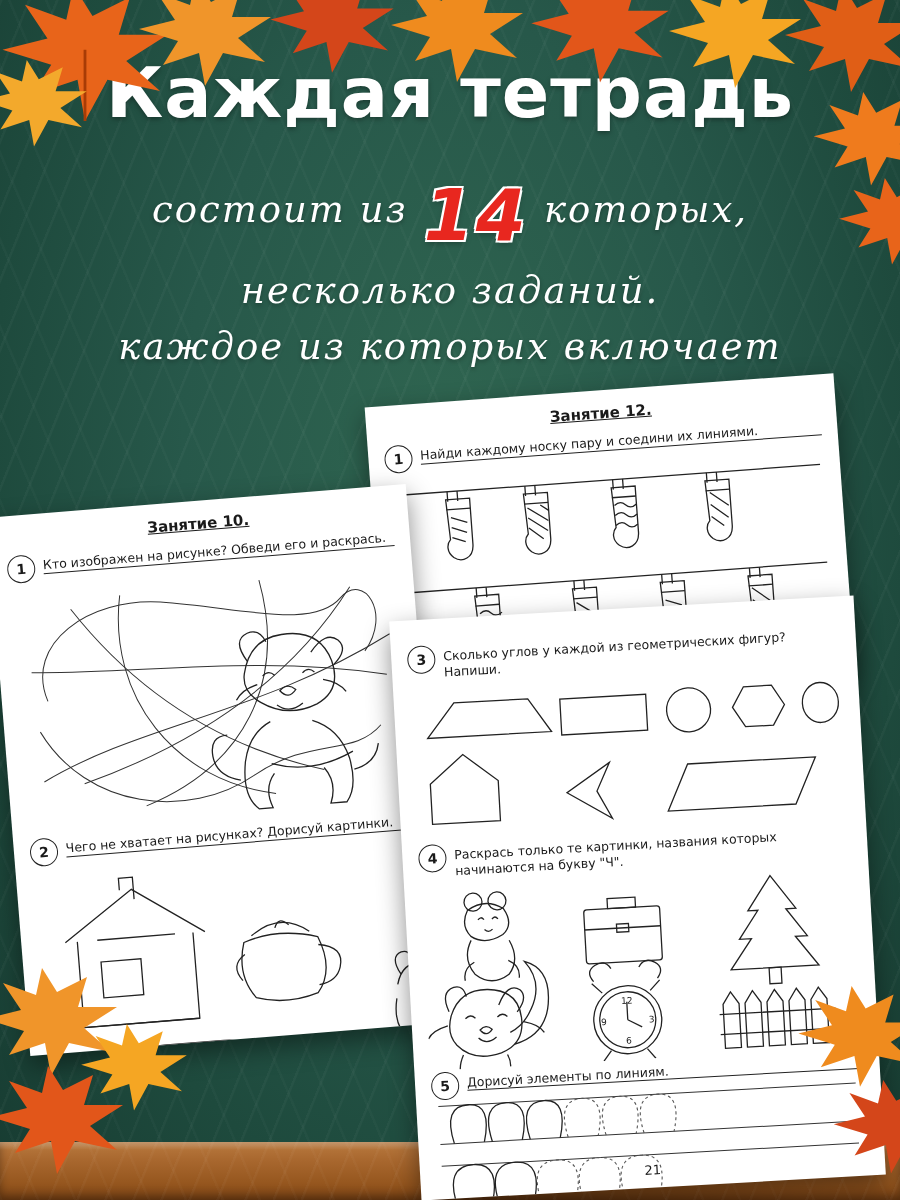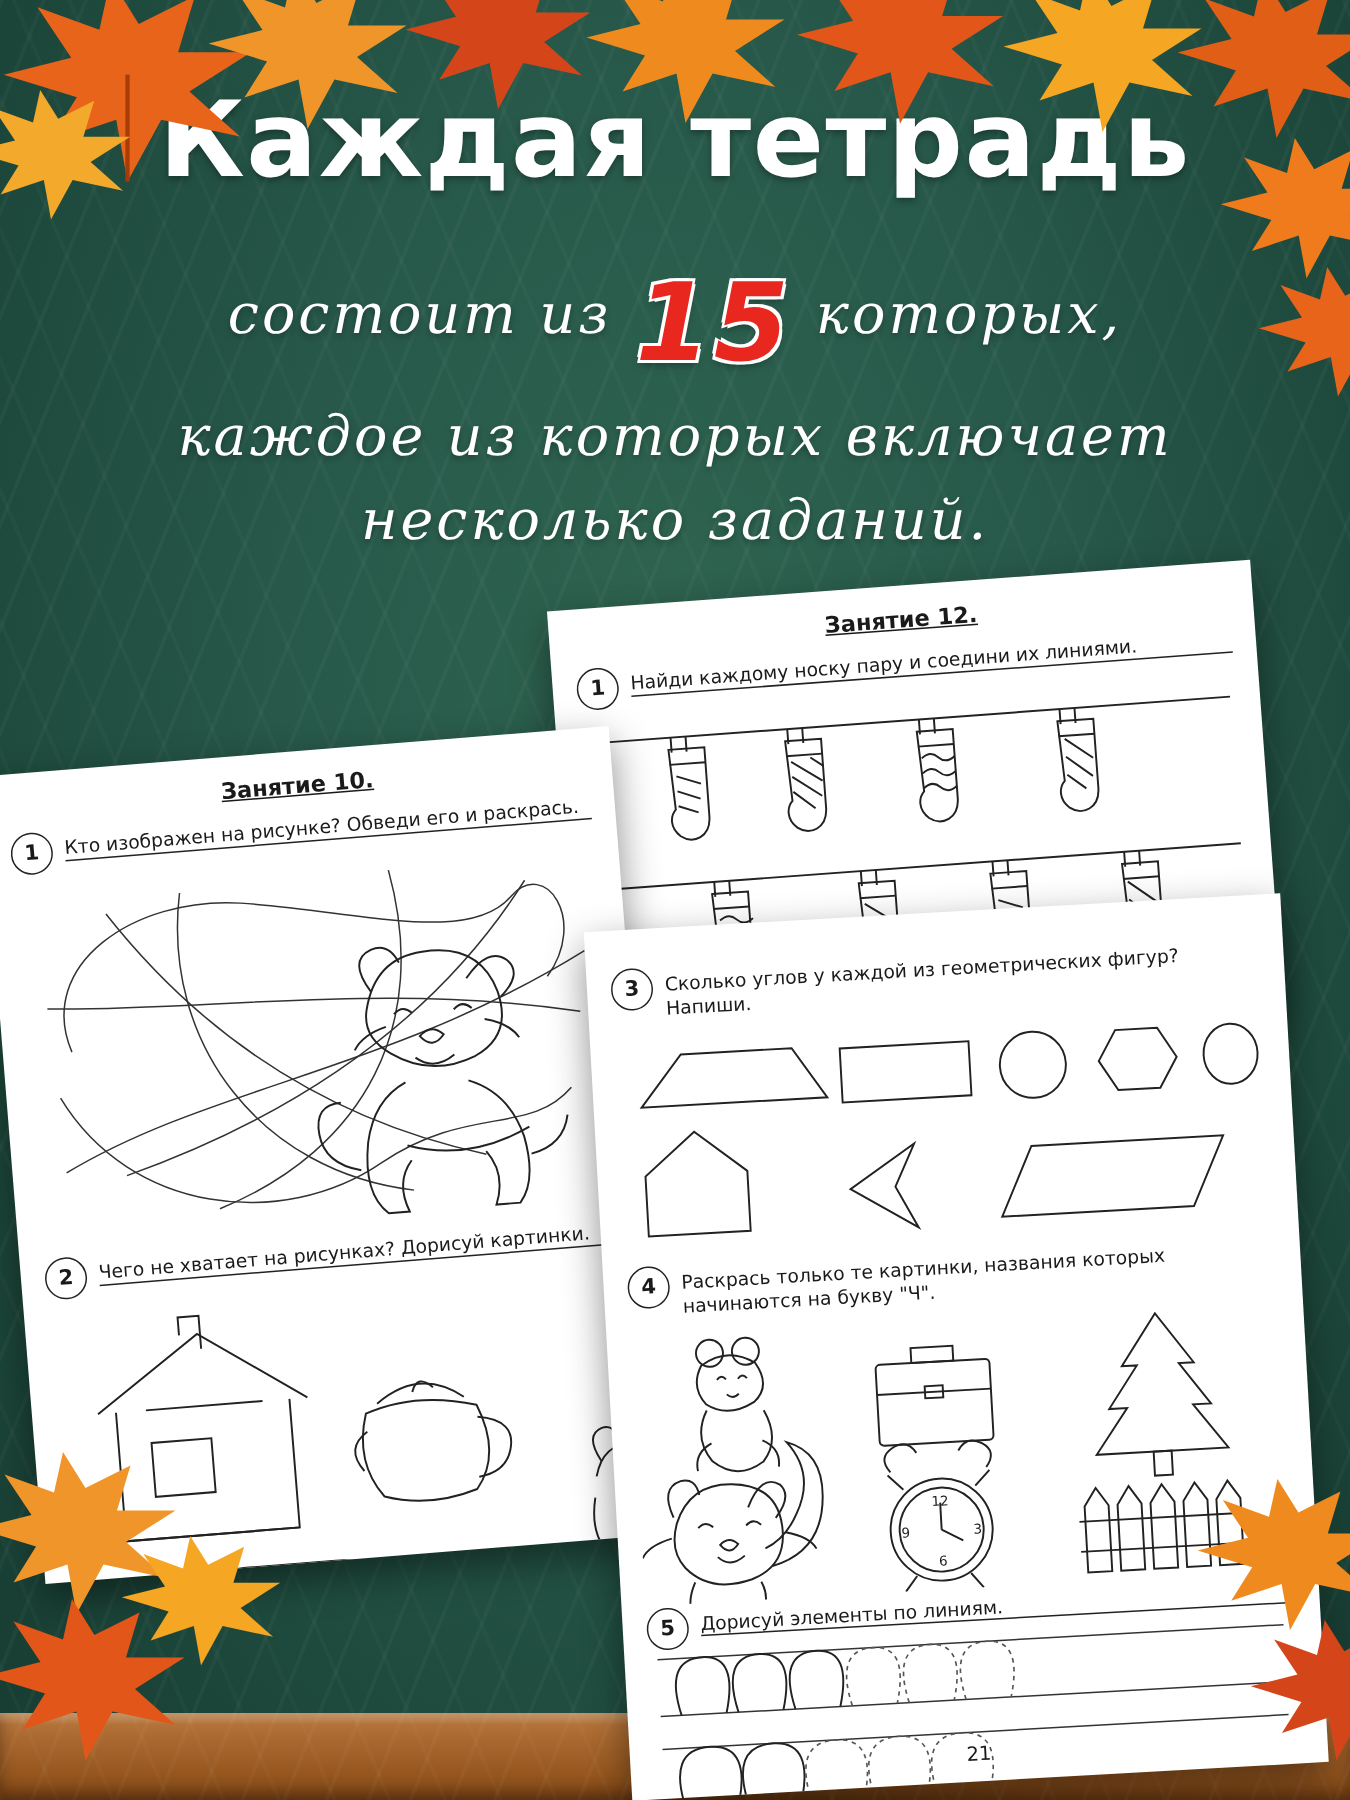--- a/index.html
+++ b/index.html
@@ -173,25 +173,25 @@
 </head>
 <body>
 
 <div id="board">
 
   <div id="headline">
     <div class="title-main">Каждая тетрадь</div>
     <div class="sub-wrap">
       <span class="sub-line line1">
         <span>состоит из</span>
-        <span class="big-num">15</span>
+        <span class="big-num">14</span>
         <span>которых,</span>
       </span>
+      <span class="sub-line">несколько заданий.</span>
       <span class="sub-line">каждое из которых включает</span>
-      <span class="sub-line">несколько заданий.</span>
     </div>
   </div>
 
   <div class="sheet" id="sheet-12">
     <div class="sheet-inner">
       <div class="sheet-title">Занятие 12.</div>
       <div class="task">
         <div class="task-num">1</div>
         <div class="task-text">Найди каждому носку пару и соедини их линиями.</div>
       </div>

